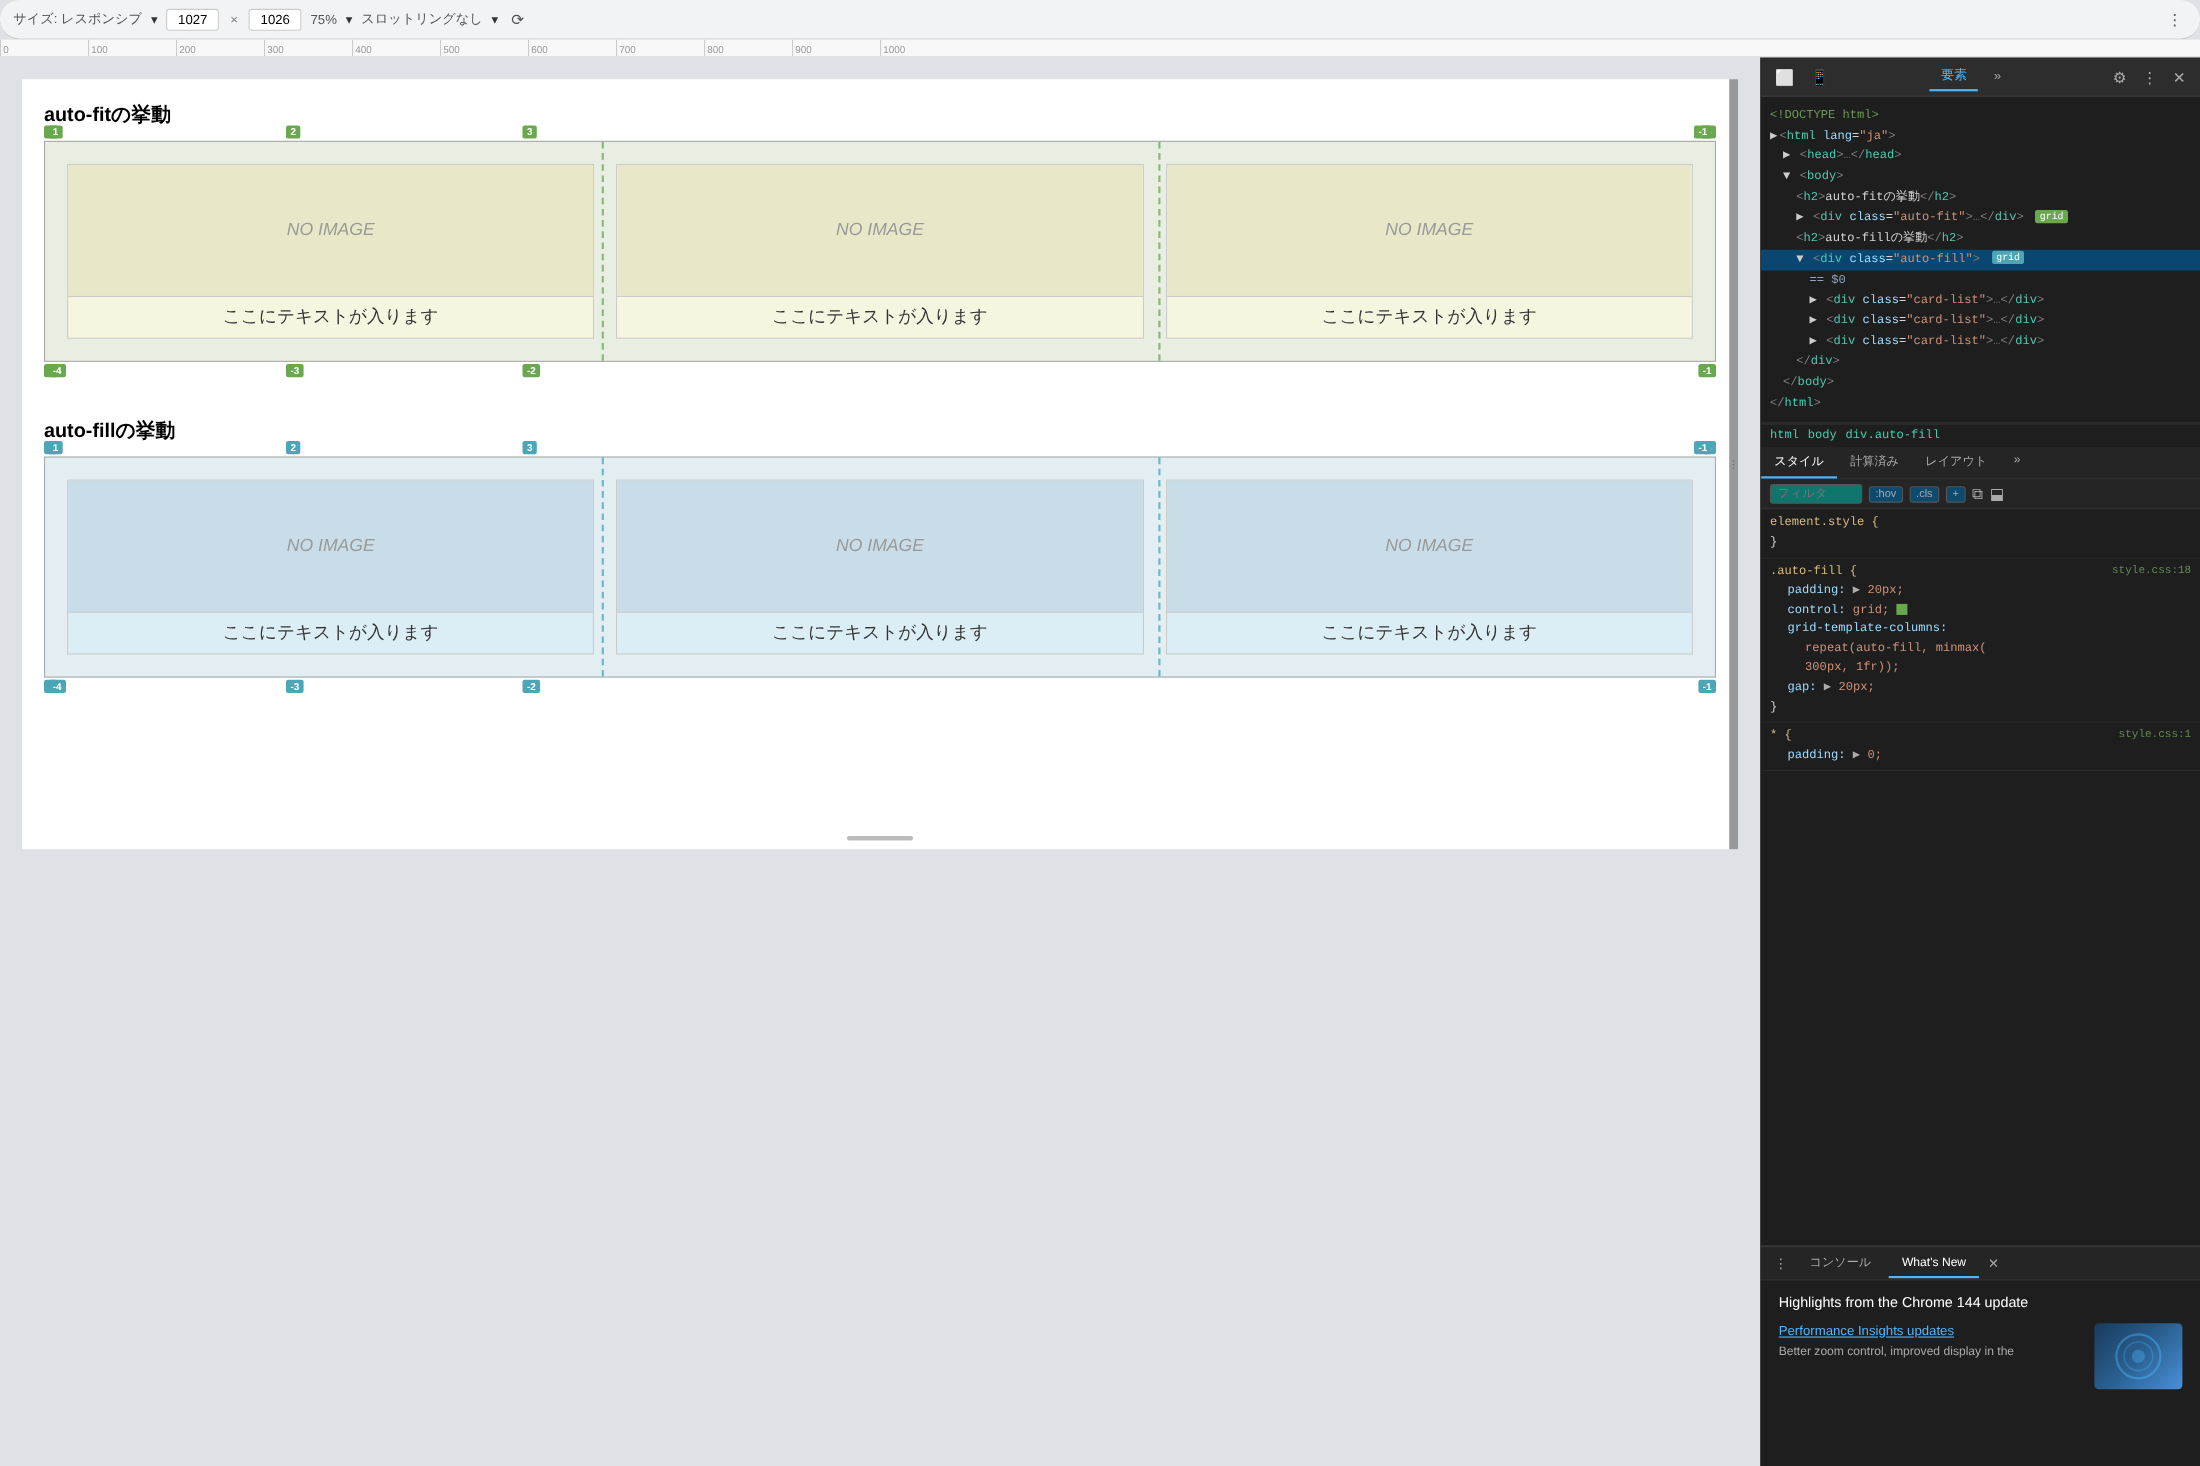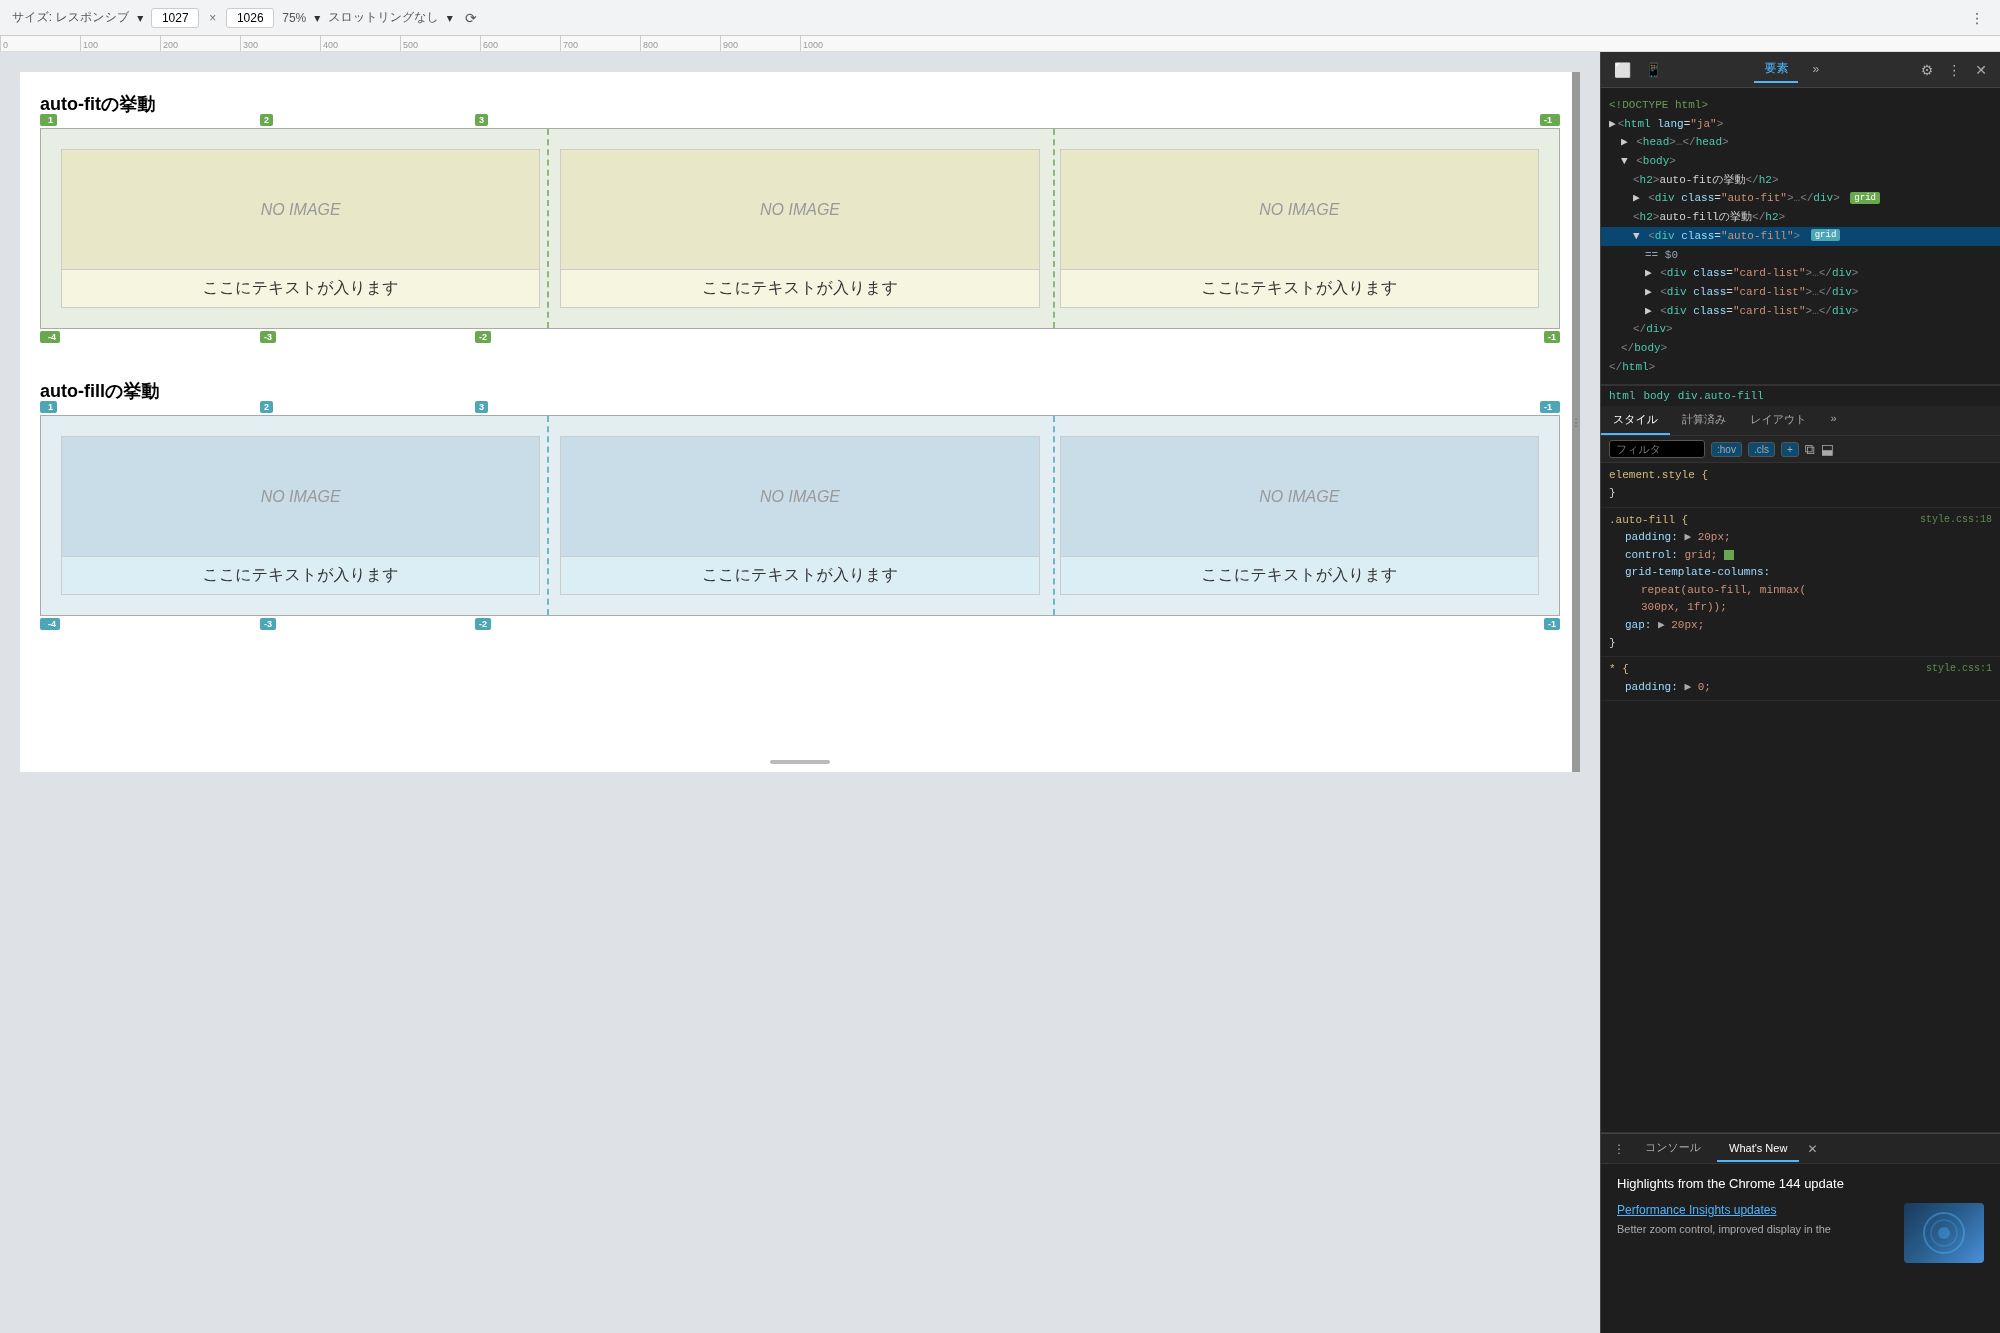--- a/index.html
+++ b/index.html
@@ -10,20 +10,21 @@
       background: #f1f3f4;
       border-bottom: 1px solid #ccc;
       height: 36px;
       display: flex;
       align-items: center;
       padding: 0 12px;
       gap: 8px;
       font-size: 12px;
       color: #333;
       flex-shrink: 0;
+      border-radius: 18px;
     }
     .toolbar-label { color: #555; }
     .toolbar-x { color: #777; margin: 0 2px; }
     .toolbar-input {
       background: #fff;
       border: 1px solid #ccc;
       border-radius: 3px;
       padding: 2px 4px;
       width: 48px;
       font-size: 12px;
@@ -280,27 +281,27 @@
 
     .styles-filter-bar {
       display: flex;
       align-items: center;
       padding: 4px 8px;
       gap: 6px;
       border-bottom: 1px solid #333;
       background: #252526;
     }
     .filter-input {
-      background: #000000;
+      background: #0f766e;
       border: 1px solid #555;
       color: #d4d4d4;
       font-size: 11px;
       padding: 2px 6px;
       border-radius: 3px;
-      width: 96px;
+      width: 84px;
     }
     .filter-badge {
       background: #0c4a6e;
       border: 1px solid #555;
       color: #aaa;
       font-size: 10px;
       padding: 1px 5px;
       border-radius: 3px;
       cursor: pointer;
     }

